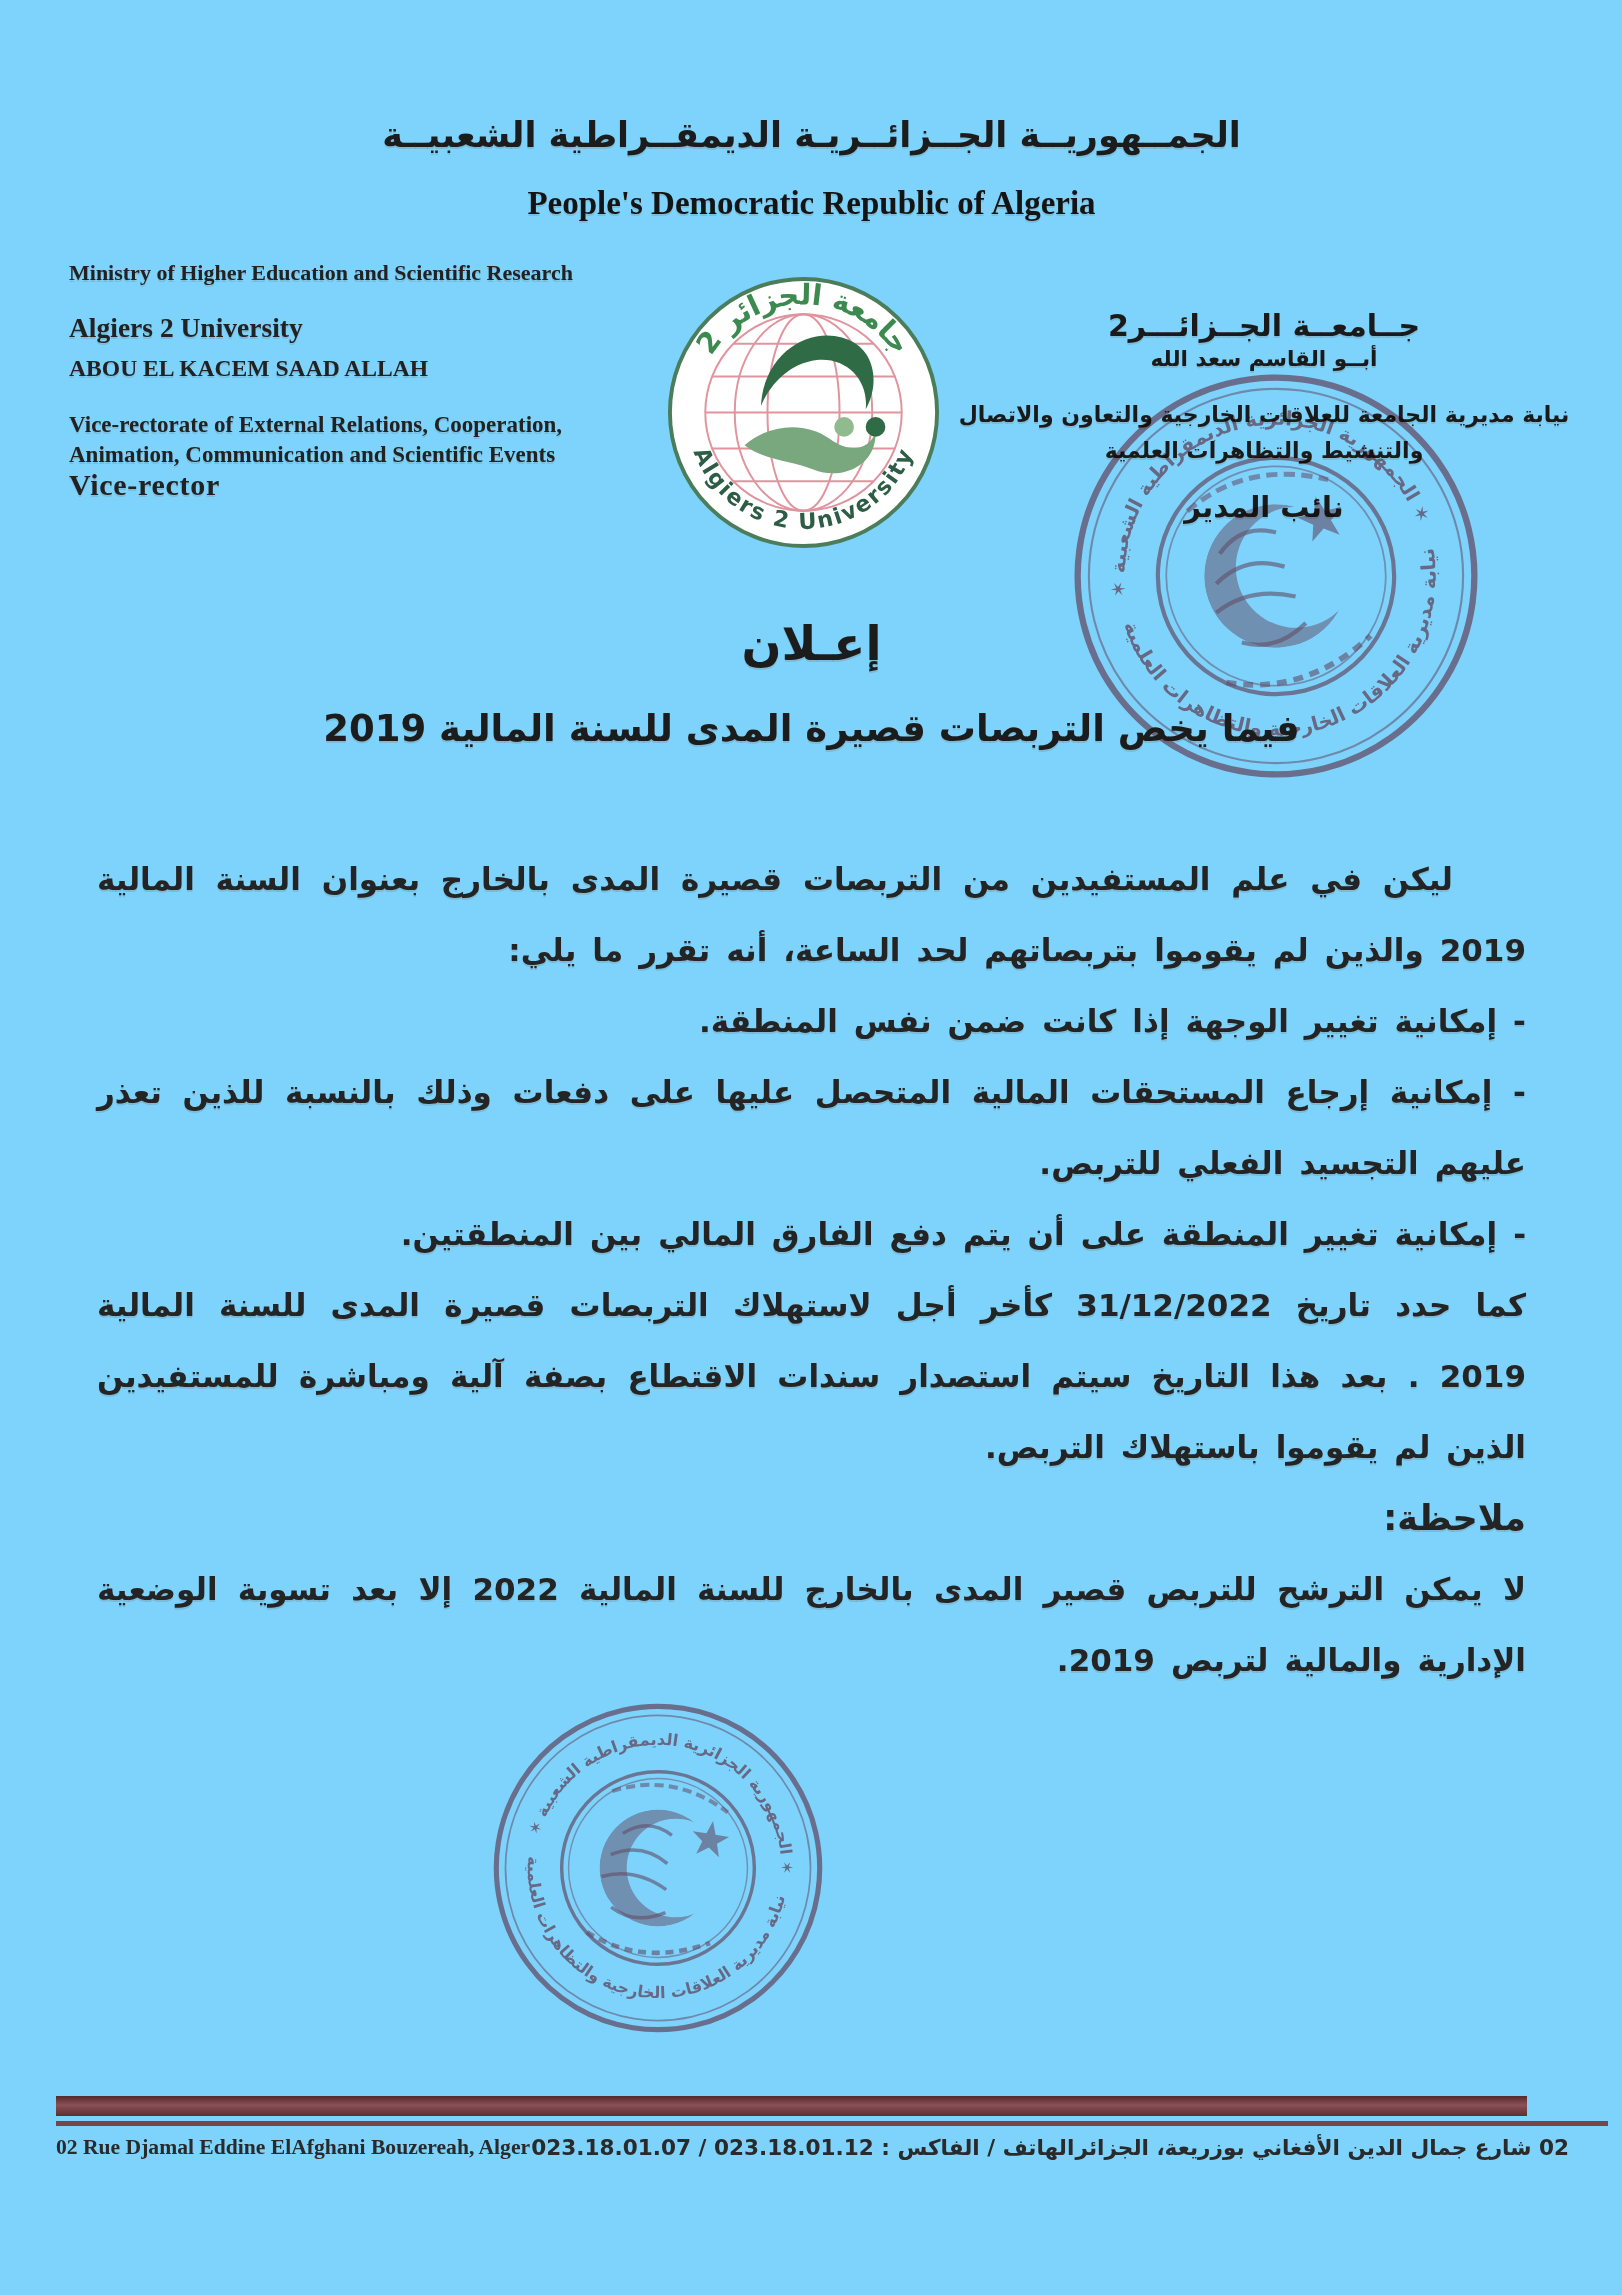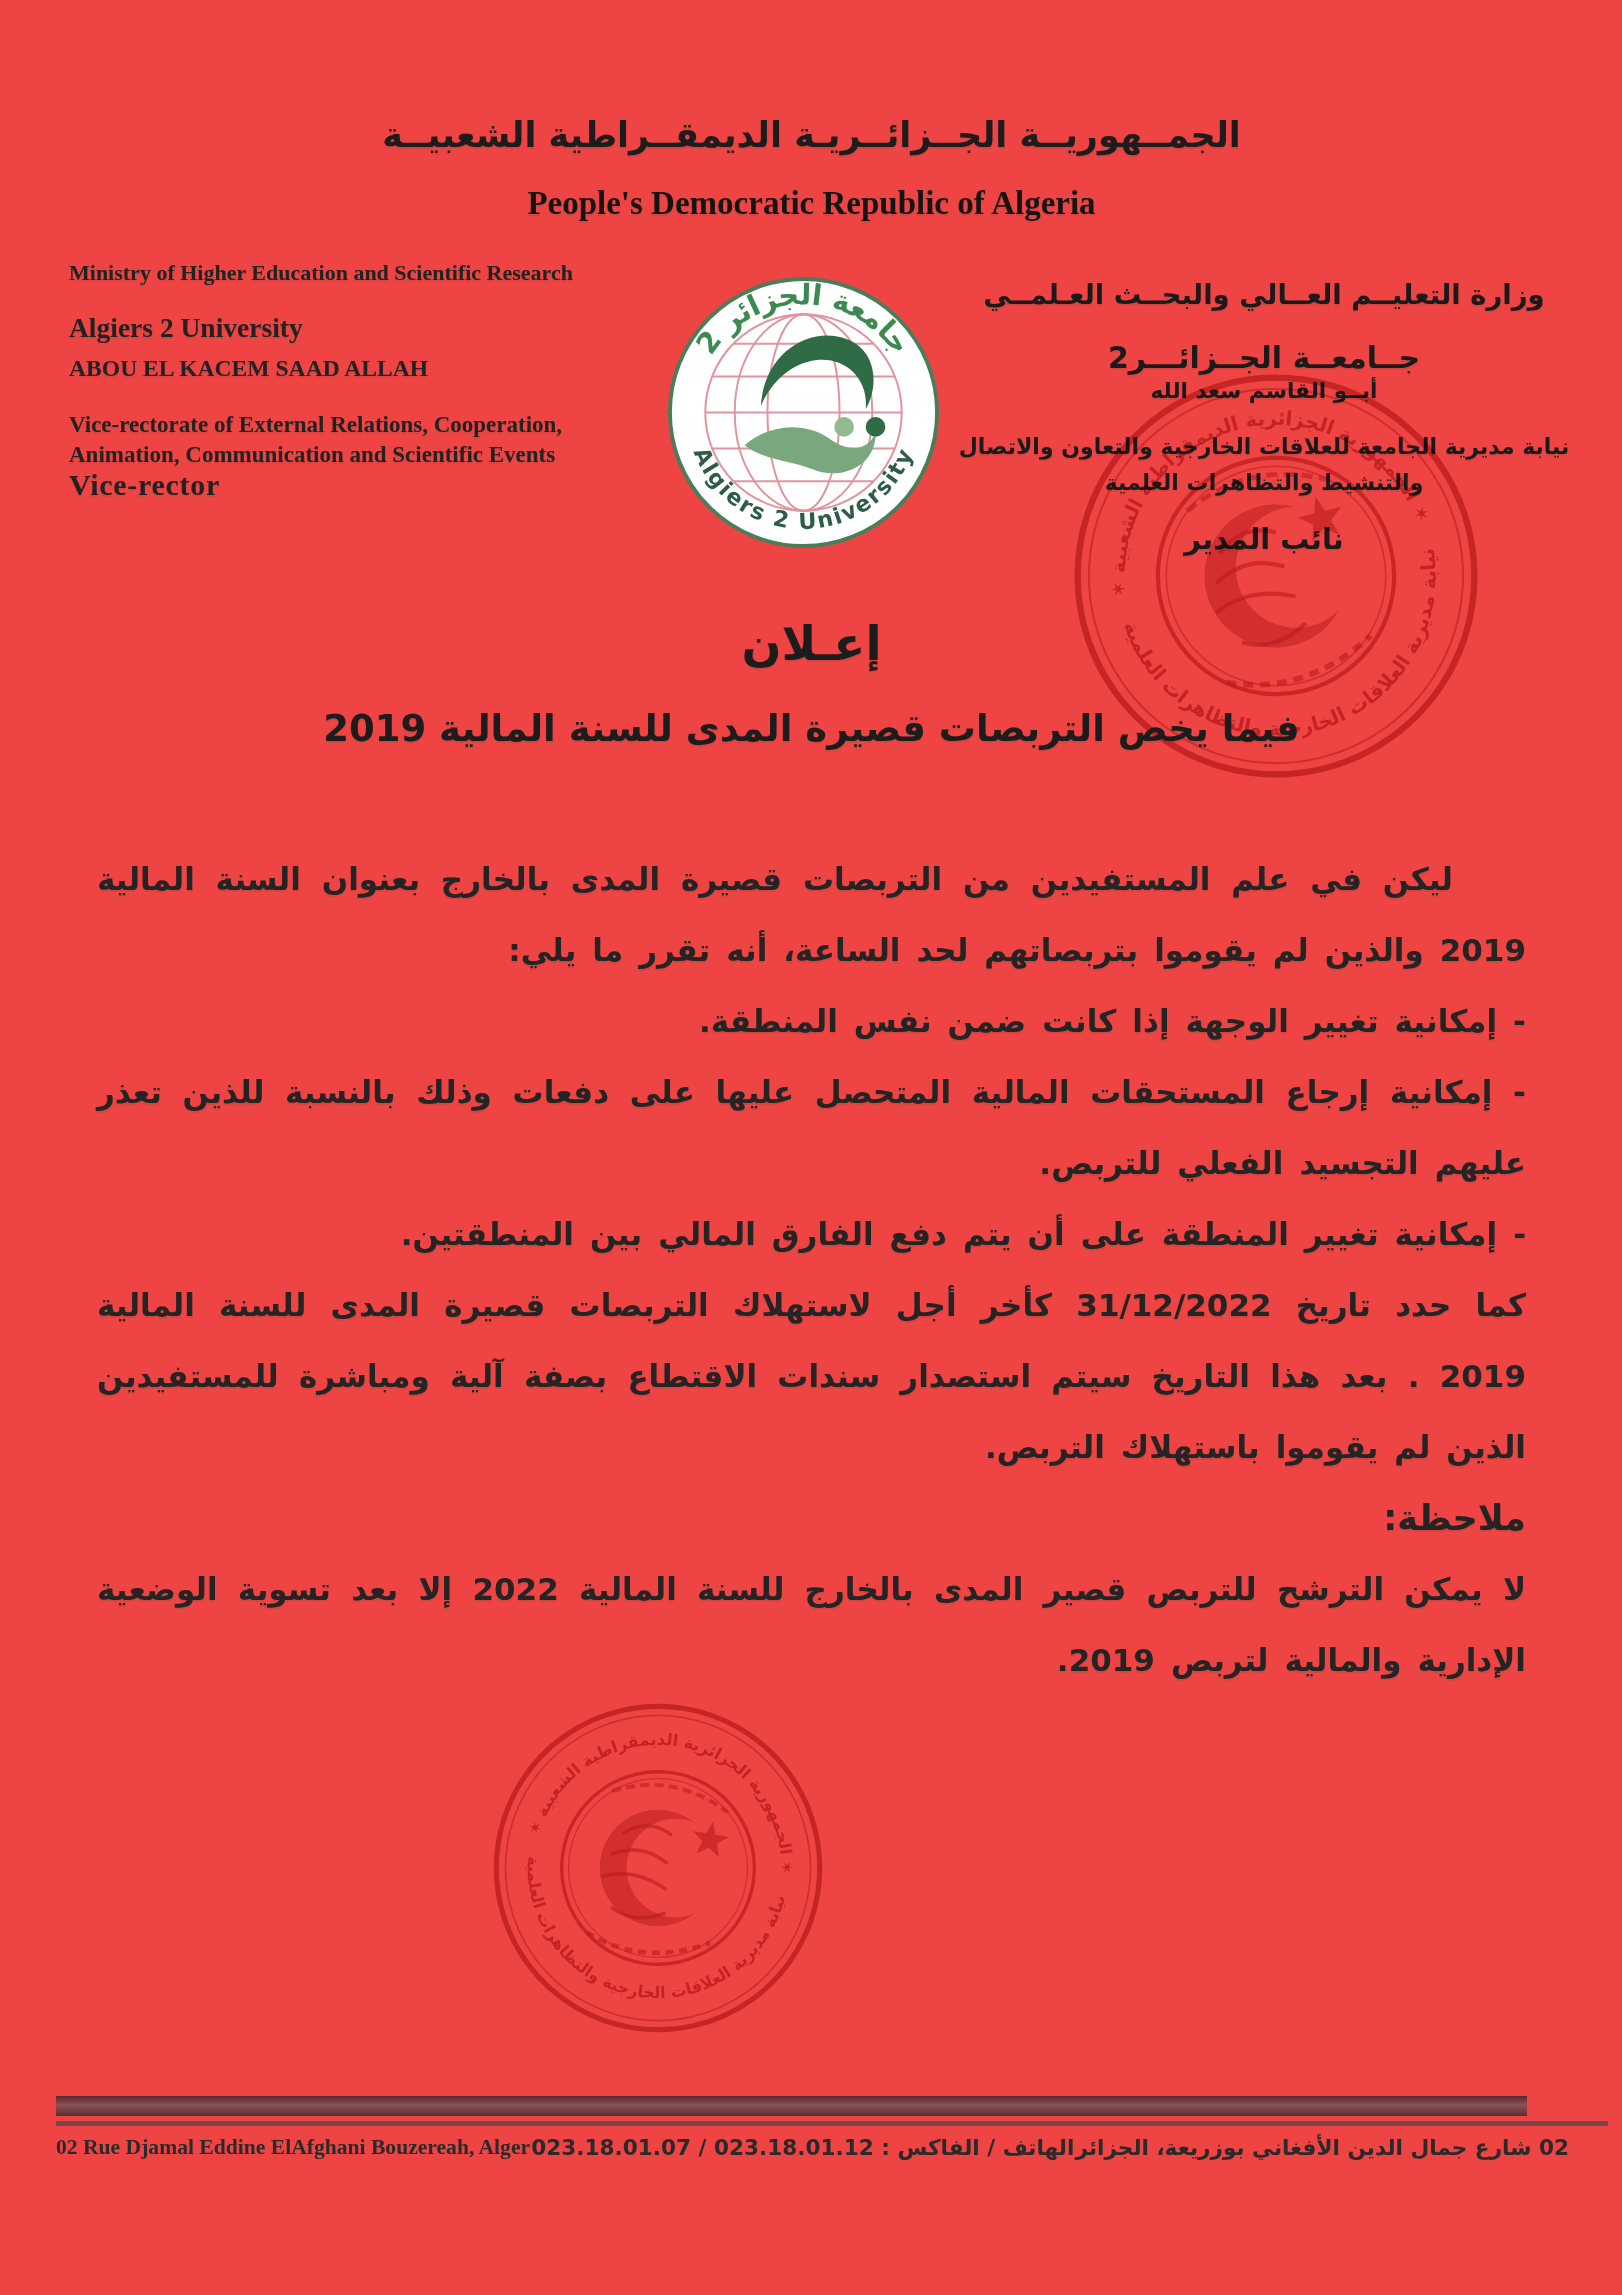--- a/index.html
+++ b/index.html
@@ -1,17 +1,17 @@
 <!DOCTYPE html>
 <html lang="ar" style="font-size:10.5px"><head>
 <meta charset="utf-8">
 <style>
   html,body{margin:0;padding:0;background:#9a9a9a;}
   .page{
-    position:relative;width:1623px;height:2295px;background:#ef4444;
+    position:relative;width:1623px;height:2295px;background:#7dd3fc;
     overflow:hidden;font-family:"DejaVu Sans",sans-serif;color:#1c1c1c;
   }
   .scan{text-shadow:0 2px 0 rgba(110,66,40,.16);}
   .ar{direction:rtl;}
 
   
   .header-ar{position:absolute;top:115px;left:0;width:100%;text-align:center;
     font-size:35px;font-weight:bold;}
   .header-en{position:absolute;top:185px;left:0;width:100%;text-align:center;
     font-family:"Liberation Serif",serif;font-size:33px;font-weight:bold;color:#141414;}
@@ -119,21 +119,20 @@
       <text class="logo-arc-ar" text-anchor="middle">
         <textPath href="#lg-t" startOffset="50%">جامعة الجزائر 2</textPath>
       </text>
       <text class="logo-arc-en" text-anchor="middle">
         <textPath href="#lg-b" startOffset="50%">Algiers 2 University</textPath>
       </text>
     </svg>
   </div>
 
   <div class="org-right scan">
-    <div class="r1">وزارة التعليــم العــالي والبحــث العـلمــي</div>
     <div class="r2">جــامعــة الجــزائـــر2</div>
     <div class="r3">أبــو القاسم سعد الله</div>
     <div class="r4">نيابة مديرية الجامعة للعلاقات الخارجية والتعاون والاتصال</div>
     <div class="r5">والتنشيط والتظاهرات العلمية</div>
     <div class="r6">نائب المدير</div>
   </div>
 
   <div class="stamp stamp-top">
     <svg viewBox="0 0 600 600">
       <mask id="stampMaskA">

